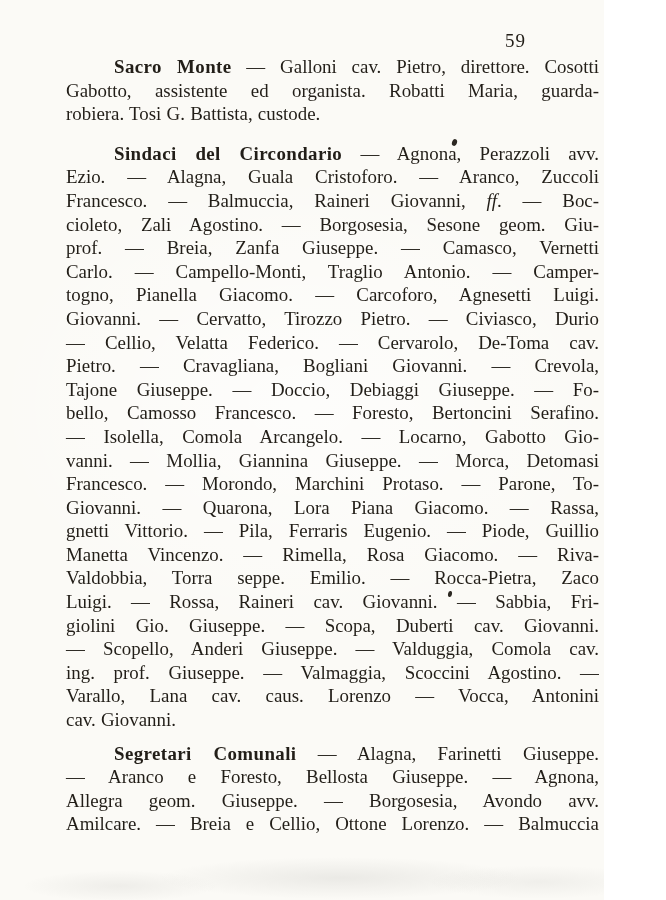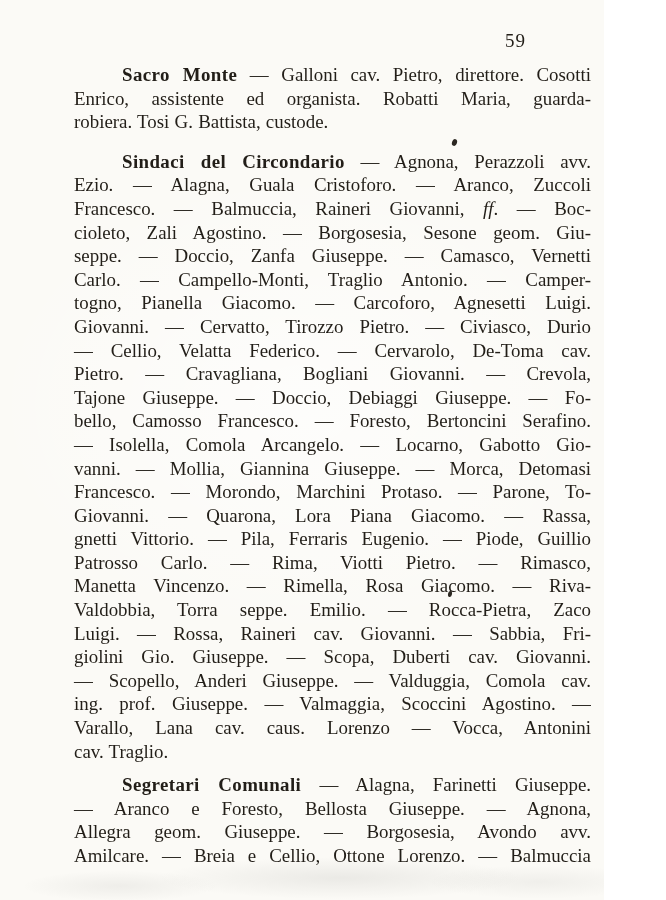--- a/index.html
+++ b/index.html
@@ -35,21 +35,21 @@
     right: 78px;
     font-size: 19px;
     letter-spacing: 1px;
   }
   .content {
     position: absolute;
     left: 66px;
     top: 55px;
     width: 533px;
   }
-  .para { margin: 8px; }
+  .para { margin: 0; }
   .para.gap-lg { margin-top: 16px; }
   .para.gap-sm { margin-top: 10px; }
   .tline {
     font-size: 18.9px;
     line-height: 23.6px;
     text-align: justify;
     text-align-last: justify;
     text-justify: inter-word;
     word-spacing: 0.5px;
   }
@@ -80,51 +80,50 @@
 <body>
 
 <div class="page">
 
   <div class="page-number">59</div>
 
   <div class="content">
 
     <section class="para">
       <div class="tline indent"><b class="hd">Sacro Monte</b><span> — Galloni cav. Pietro, direttore. Cosotti</span></div>
-      <div class="tline">Enrico, assistente ed organista. Robatti Maria, guarda-</div>
+      <div class="tline">Gabotto, assistente ed organista. Robatti Maria, guarda-</div>
       <div class="tline endline">robiera. Tosi G. Battista, custode.</div>
     </section>
 
     <section class="para gap-lg">
       <div class="tline indent"><b class="hd">Sindaci del Circondario</b><span> — Agnona, Perazzoli avv.</span></div>
       <div class="tline">Ezio. — Alagna, Guala Cristoforo. — Aranco, Zuccoli</div>
       <div class="tline"><span>Francesco. — Balmuccia, Raineri Giovanni, </span><i class="ff">ff</i><span>. — Boc-</span></div>
       <div class="tline">cioleto, Zali Agostino. — Borgosesia, Sesone geom. Giu-</div>
-      <div class="tline">seppe. — Doccio, Zanfa Giuseppe. — Camasco, Vernetti</div>
+      <div class="tline">prof. — Breia, Zanfa Giuseppe. — Camasco, Vernetti</div>
       <div class="tline">Carlo. — Campello-Monti, Traglio Antonio. — Camper-</div>
       <div class="tline">togno, Pianella Giacomo. — Carcoforo, Agnesetti Luigi.</div>
       <div class="tline">Giovanni. — Cervatto, Tirozzo Pietro. — Civiasco, Durio</div>
       <div class="tline">— Cellio, Velatta Federico. — Cervarolo, De-Toma cav.</div>
       <div class="tline">Pietro. — Cravagliana, Bogliani Giovanni. — Crevola,</div>
       <div class="tline">Tajone Giuseppe. — Doccio, Debiaggi Giuseppe. — Fo-</div>
       <div class="tline">bello, Camosso Francesco. — Foresto, Bertoncini Serafino.</div>
       <div class="tline">— Isolella, Comola Arcangelo. — Locarno, Gabotto Gio-</div>
       <div class="tline">vanni. — Mollia, Giannina Giuseppe. — Morca, Detomasi</div>
       <div class="tline">Francesco. — Morondo, Marchini Protaso. — Parone, To-</div>
       <div class="tline">Giovanni. — Quarona, Lora Piana Giacomo. — Rassa,</div>
       <div class="tline">gnetti Vittorio. — Pila, Ferraris Eugenio. — Piode, Guillio</div>
-      <div class="tline">Patrosso Carlo. — Rima, Viotti Pietro. — Rimasco,</div>
       <div class="tline">Manetta Vincenzo. — Rimella, Rosa Giacomo. — Riva-</div>
       <div class="tline">Valdobbia, Torra seppe. Emilio. — Rocca-Pietra, Zaco</div>
       <div class="tline">Luigi. — Rossa, Raineri cav. Giovanni. — Sabbia, Fri-</div>
       <div class="tline">giolini Gio. Giuseppe. — Scopa, Duberti cav. Giovanni.</div>
       <div class="tline">— Scopello, Anderi Giuseppe. — Valduggia, Comola cav.</div>
       <div class="tline">ing. prof. Giuseppe. — Valmaggia, Scoccini Agostino. —</div>
       <div class="tline">Varallo, Lana cav. caus. Lorenzo — Vocca, Antonini</div>
-      <div class="tline endline">cav. Traglio.</div>
+      <div class="tline endline">cav. Giovanni.</div>
     </section>
 
     <section class="para gap-sm">
       <div class="tline indent"><b class="hd">Segretari Comunali</b><span> — Alagna, Farinetti Giuseppe.</span></div>
       <div class="tline">— Aranco e Foresto, Bellosta Giuseppe. — Agnona,</div>
       <div class="tline">Allegra geom. Giuseppe. — Borgosesia, Avondo avv.</div>
       <div class="tline">Amilcare. — Breia e Cellio, Ottone Lorenzo. — Balmuccia</div>
     </section>
 
   </div>

